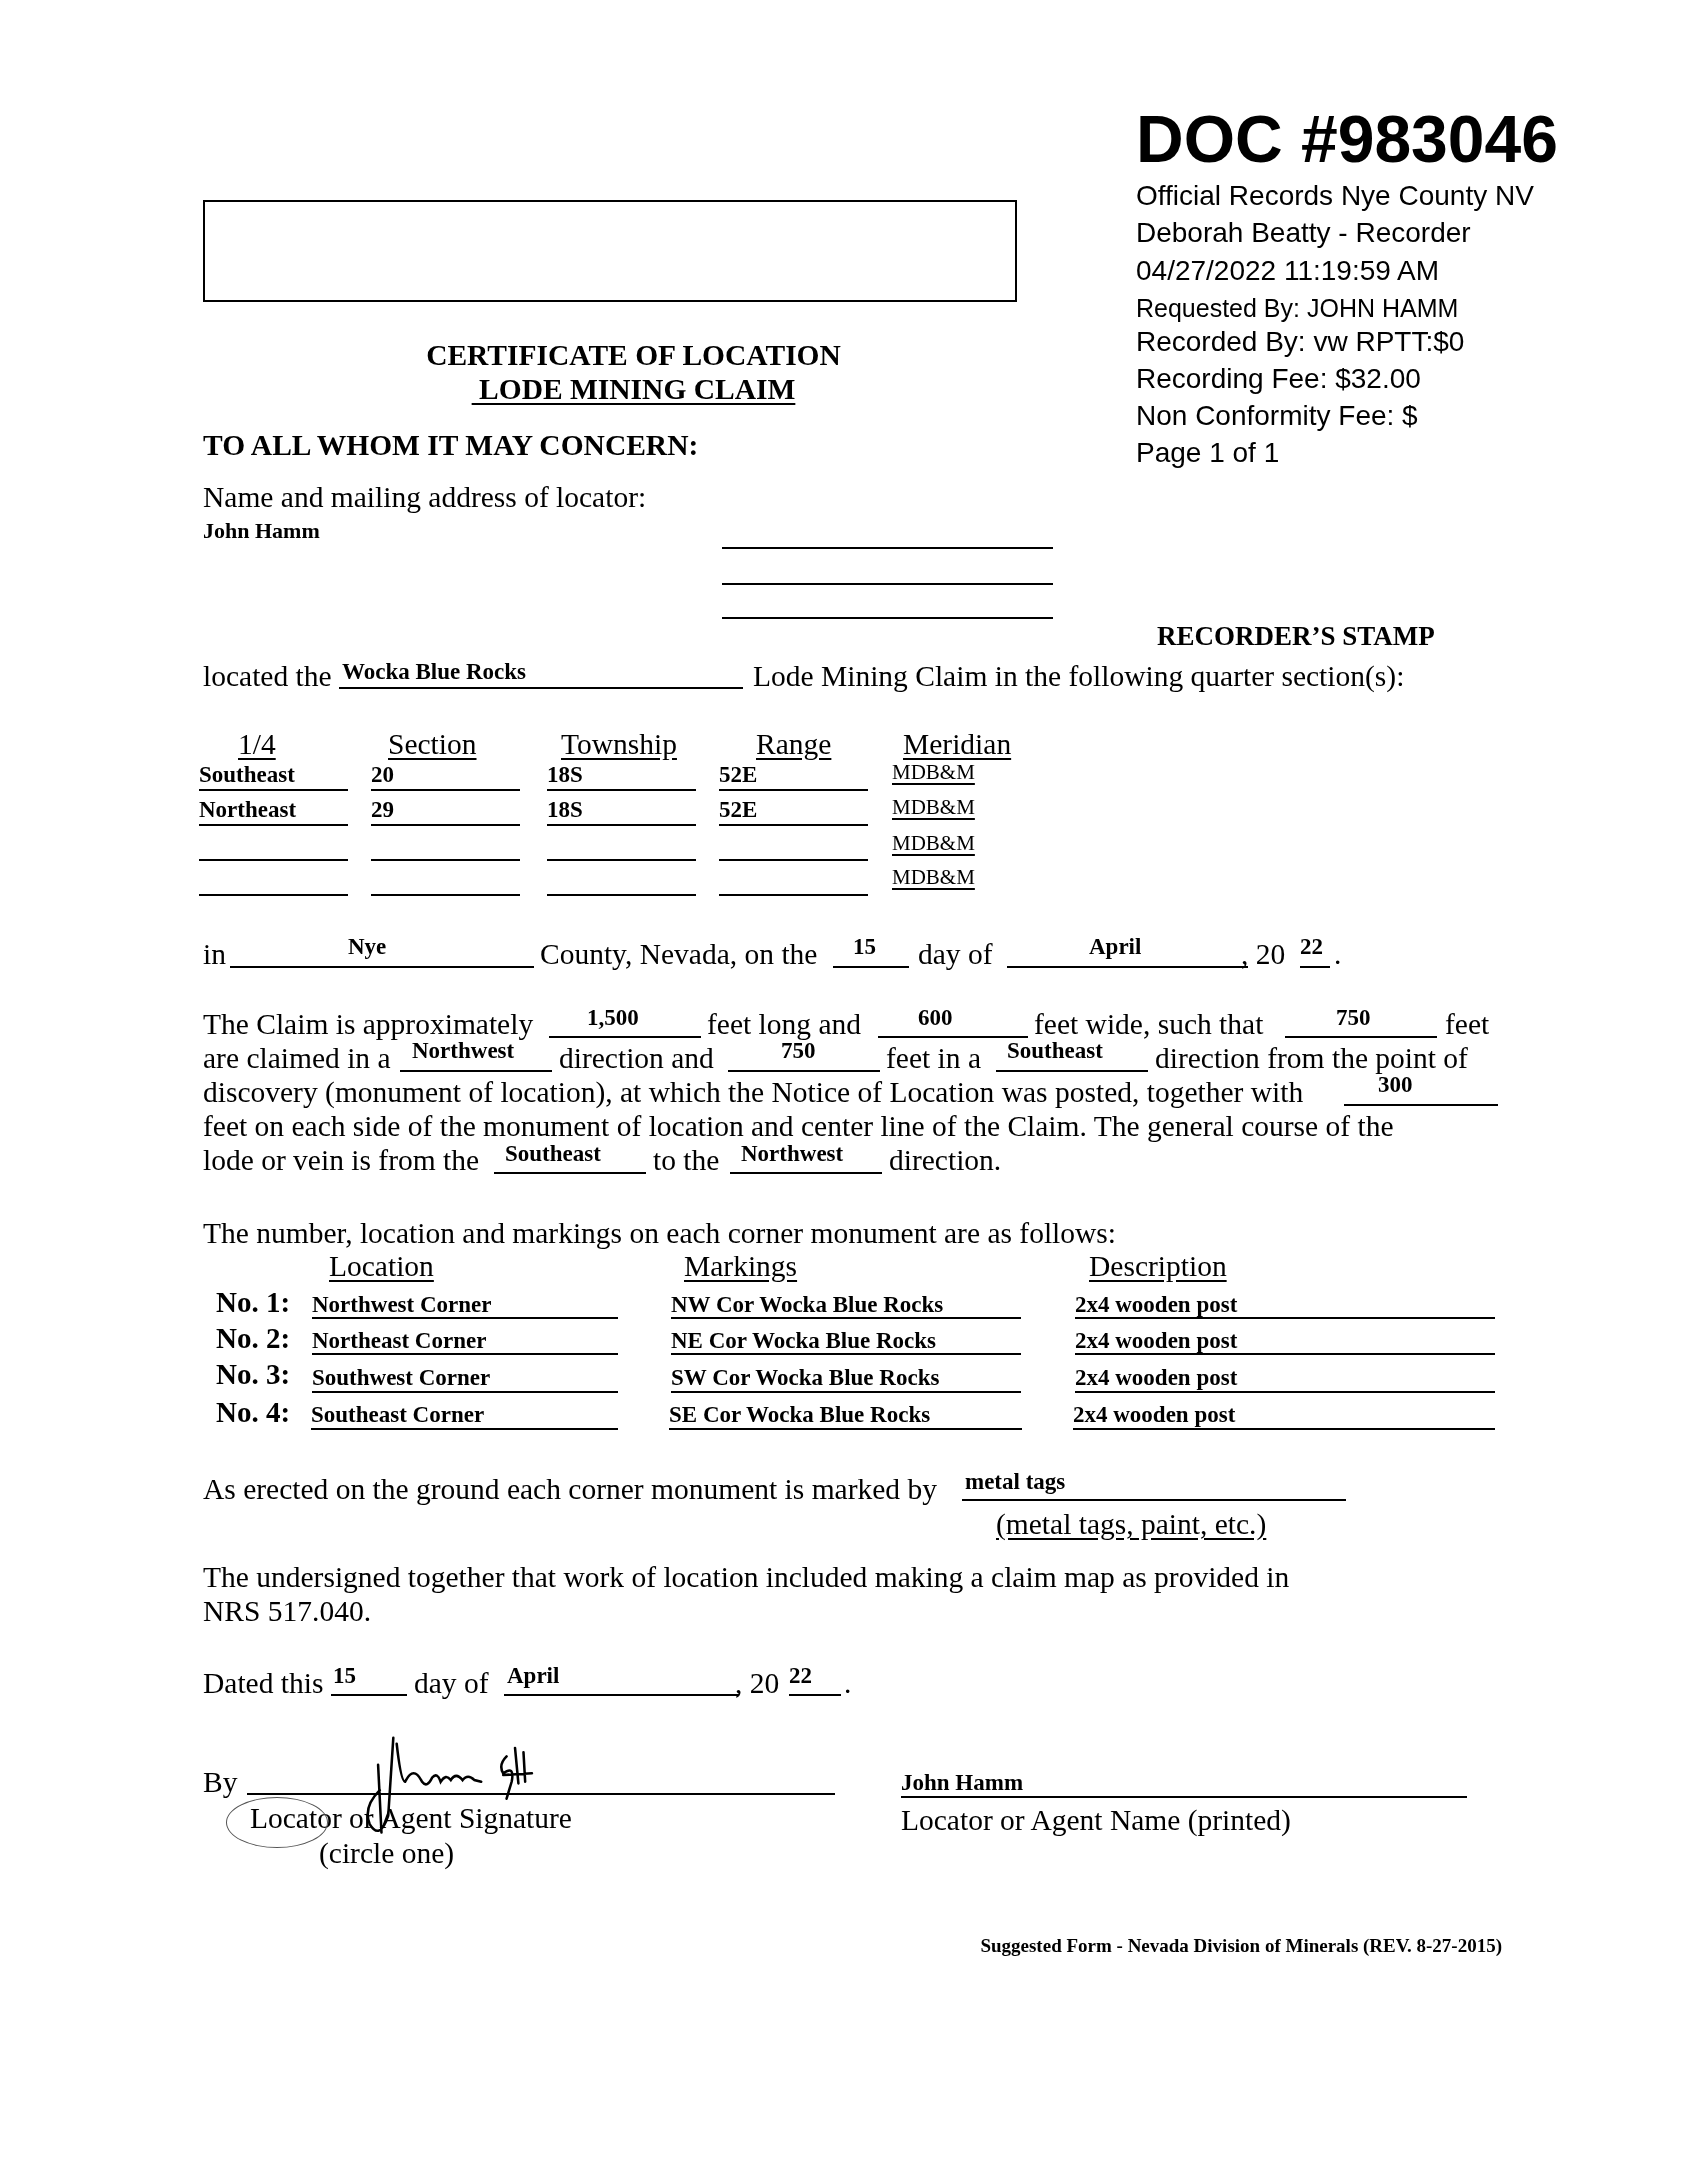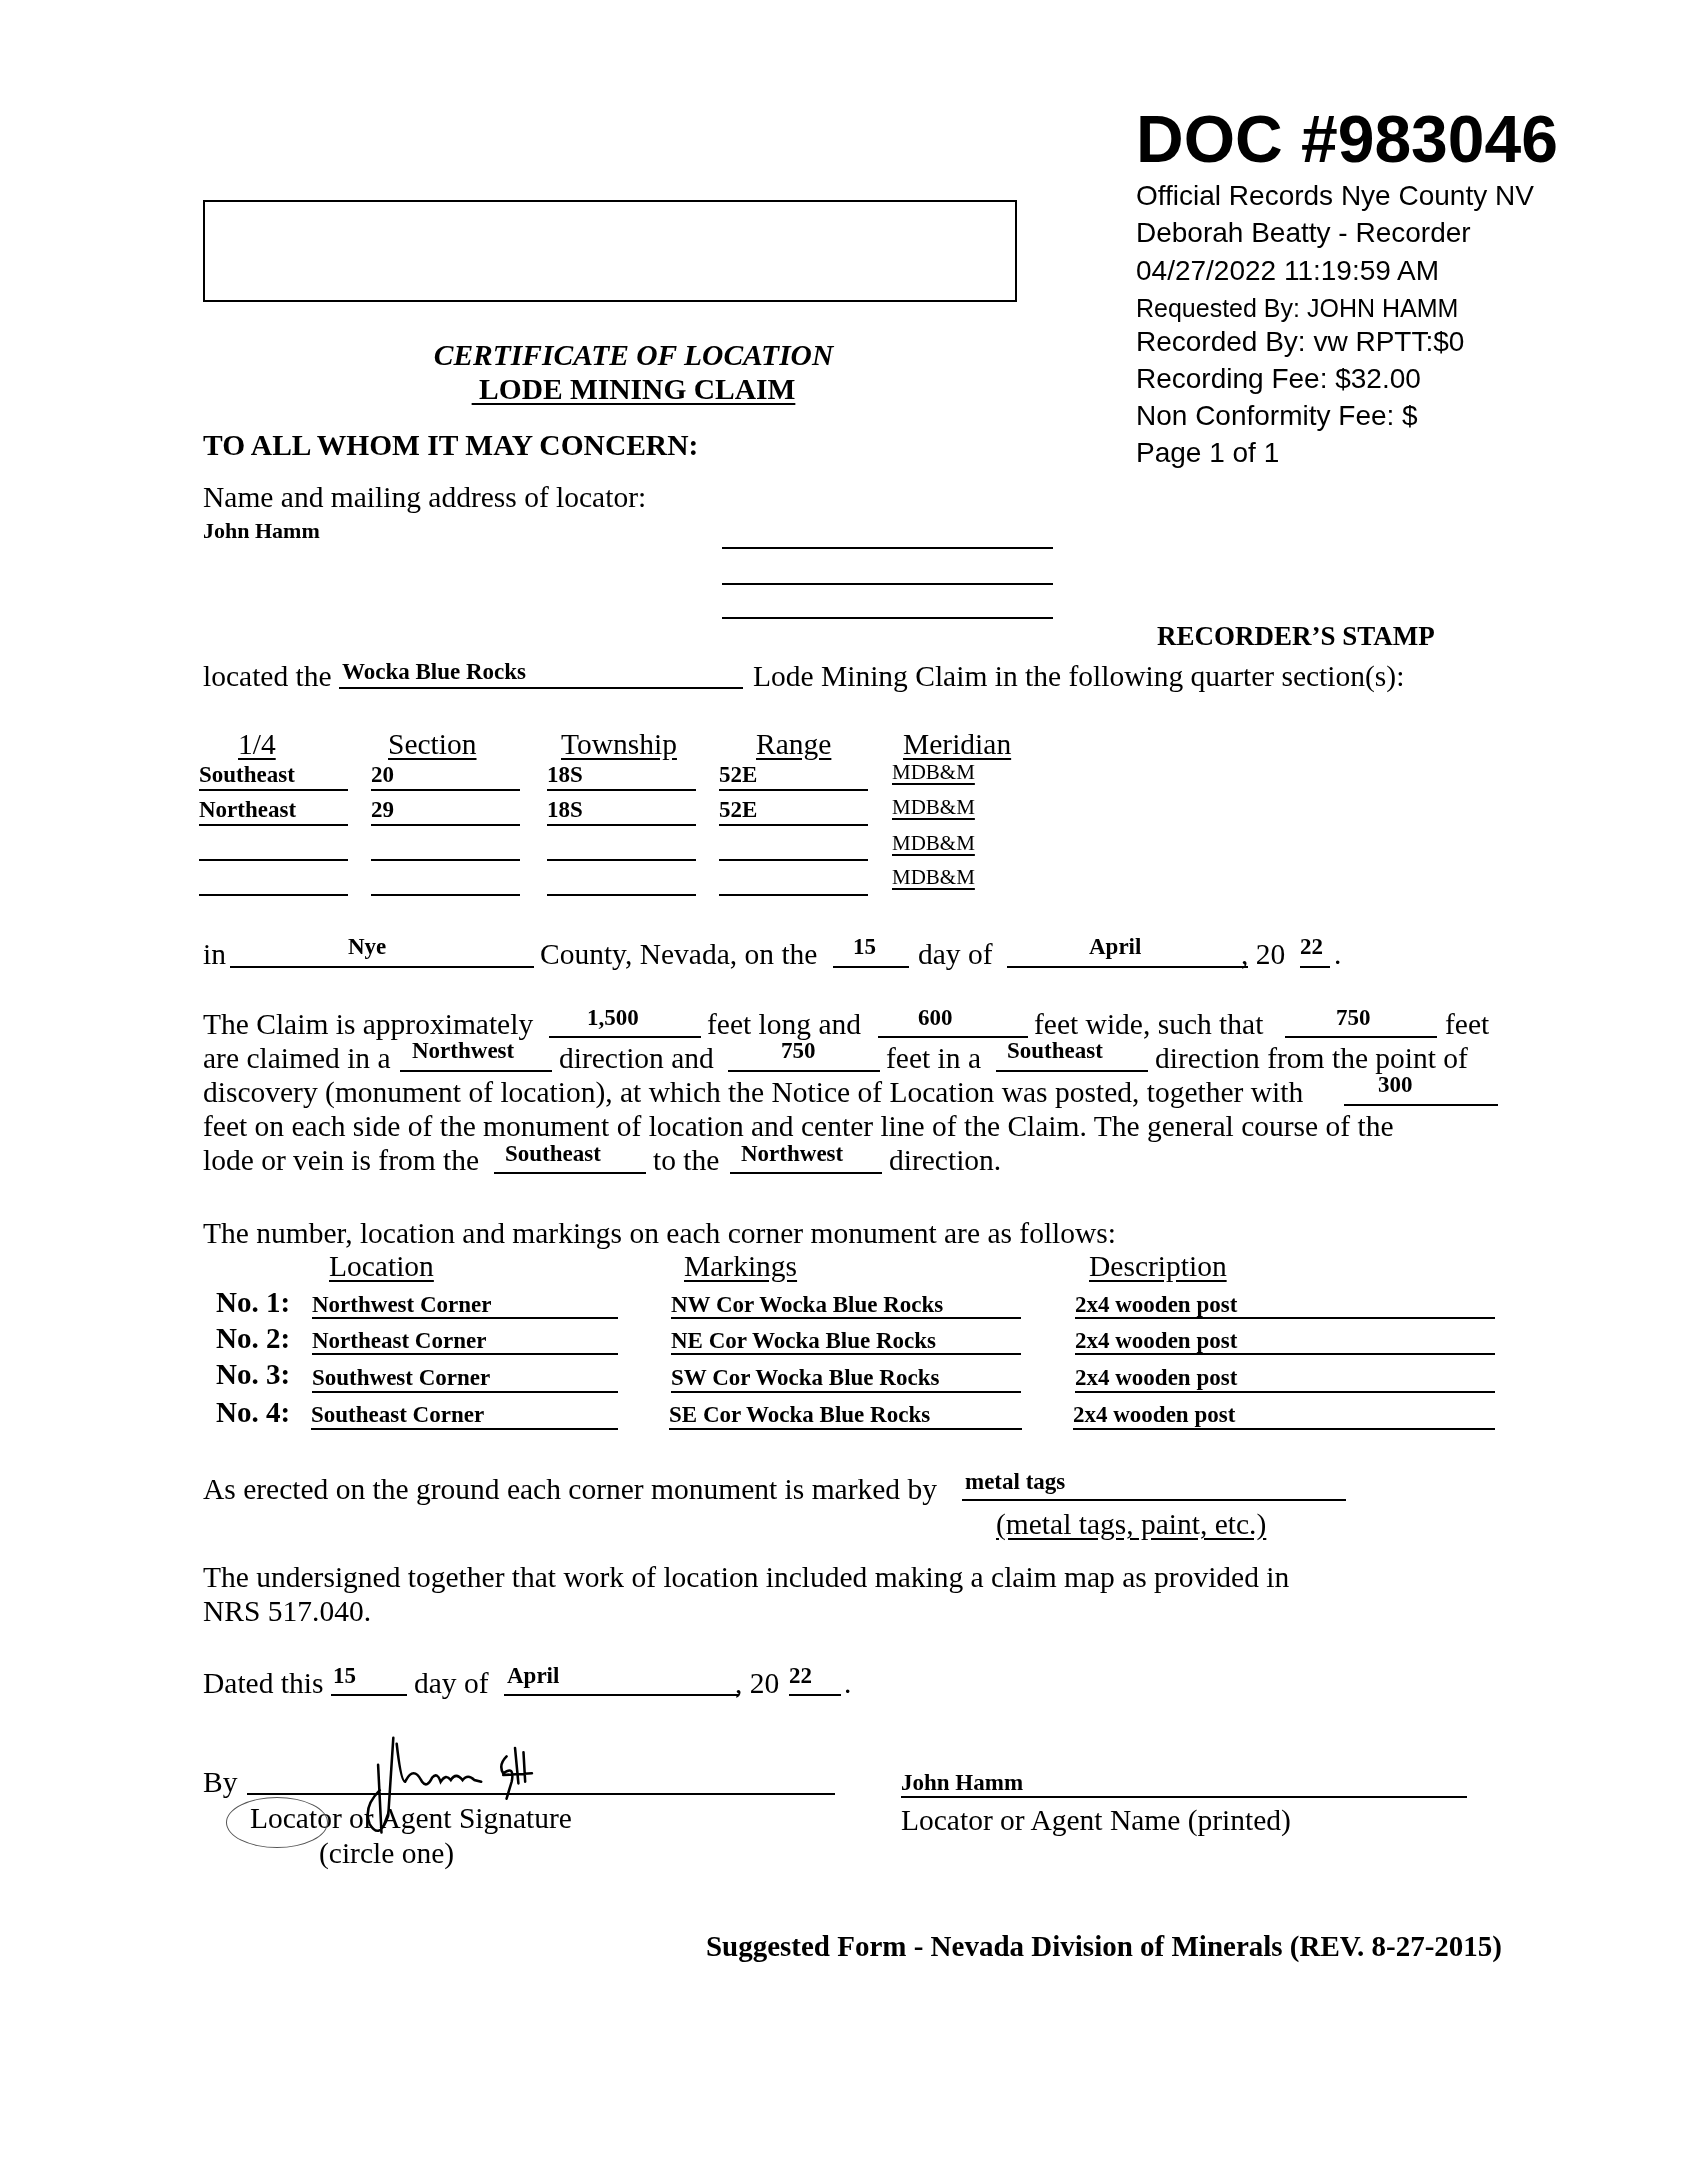--- a/index.html
+++ b/index.html
@@ -15,21 +15,21 @@
   
   #doc-num { left:1136px; top:101px; font-size:66px; font-weight:bold; line-height:76px; }
   .rec { left:1136px; font-size:28px; line-height:37px; }
   .rec.small { font-size:25px; }
 
   
   #pi-box { left:203px; top:200px; width:810px; height:98px; border:2.1px solid #000; }
   #pi-box div { text-align:center; font-weight:bold; font-size:28px; line-height:37px; }
   #pi-box div:first-child { margin-top:10px; }
 
-  #title1 { left:203px; width:861px; top:338px; text-align:center; font-weight:bold; font-size:29.5px; line-height:35px;font-style:italic; }
+  #title1 { left:203px; width:861px; top:338px; text-align:center; font-weight:bold; font-size:29.5px; line-height:35px; }
   #title2 { left:203px; width:861px; top:372px; text-align:center; font-weight:bold; font-size:29.5px; line-height:35px; }
   #concern { left:203px; top:429px; font-weight:bold; font-size:29.5px; }
 
   .colhead { font-size:29.5px; text-decoration:underline; text-underline-offset:4.2px; position:absolute; white-space:nowrap; }
   .mdb { font-size:21px; text-decoration:underline; text-underline-offset:4.2px; position:absolute; white-space:nowrap; }
 
   .no { font-weight:bold; font-size:29px; position:absolute; white-space:nowrap; }
 
   #stamp { left:1157px; top:621px; font-weight:bold; font-size:27px; }
 
@@ -242,16 +242,16 @@
   </svg>
   <div class="abs txt" style="left:250px; top:1801px">Locator or Agent Signature</div>
   <div id="circle"></div>
   <div class="abs txt" style="left:319px; top:1836px">(circle one)</div>
 
   <div class="fill" style="left:901px; top:1770px">John Hamm</div>
   <div class="blank" style="left:901px; top:1796px; width:566px"></div>
   <div class="abs txt" style="left:901px; top:1803px">Locator or Agent Name (printed)</div>
 </div>
 
-<div class="abs" style="right:187px; top:1929px; font-weight:bold; font-size:29px; line-height:34px; text-align:center; white-space:nowrap">
+<div class="abs" style="right:187px; top:1929px; font-weight:bold; font-size:19px; line-height:34px; text-align:center; white-space:nowrap">
   <div>Suggested Form - Nevada Division of Minerals (REV. 8-27-2015)</div>
 </div>
 
 
 </body></html>

